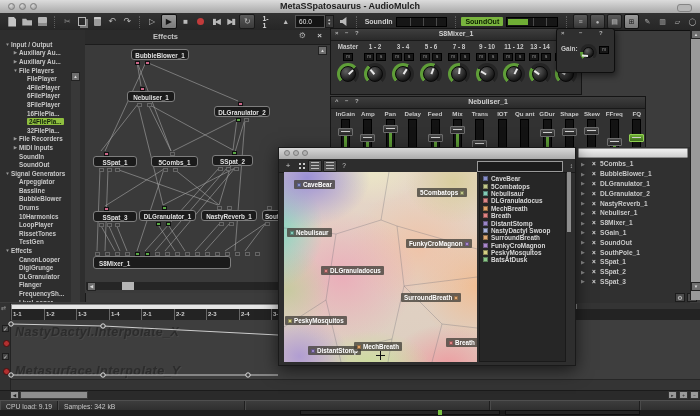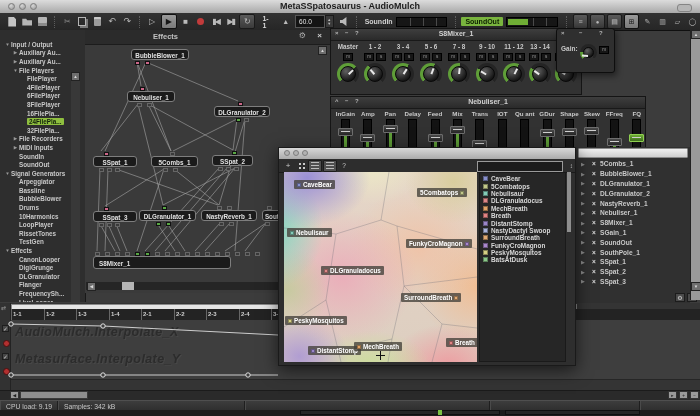--- a/index.html
+++ b/index.html
@@ -853,24 +853,24 @@
       <div class="rlabel" style="left: 163px;">2-2</div>
       <div class="rtick" style="left: 195px;"></div>
       <div class="rlabel" style="left: 195px;">2-3</div>
       <div class="rtick" style="left: 228px;"></div>
       <div class="rlabel" style="left: 228px;">2-4</div>
       <div class="rtick" style="left: 260px;"></div>
       <div class="rlabel" style="left: 260px;">3-1</div>
     </div>
   <div id="minorticks"></div>
   <div class="atrack" style="top:17px;height:28px">
-    <div class="ghost" style="top:5px">AudioMulch.Interpolate_X</div>
+    <div class="ghost" style="top:5px">NastyDactyl.Interpolate_X</div>
   </div>
   <div class="atrack" style="top:45px;height:31px">
-    <div class="ghost" style="top:4px">Metasurface.Interpolate_Y</div>
+    <div class="ghost" style="top:16px">Metasurface.Interpolate_Y</div>
   </div>
   <div class="acheck" style="top:22px">✓</div>
   <div class="adot" style="top:37px"></div>
   <div class="acheck" style="top:50px">✓</div>
   <div class="adot" style="top:65px"></div>
   <svg id="autosvg" width="700" height="87">
       <polyline points="11,21 103,23 278,32" fill="none" stroke="#cdcdcd" stroke-width="1"></polyline>
       <circle cx="11" cy="21" r="2.2" fill="#3e3e3e" stroke="#e0e0e0" stroke-width="1"></circle>
       <circle cx="103" cy="23" r="2.2" fill="#3e3e3e" stroke="#e0e0e0" stroke-width="1"></circle>
       <polyline points="11,72 278,72" fill="none" stroke="#cdcdcd" stroke-width="1"></polyline>

